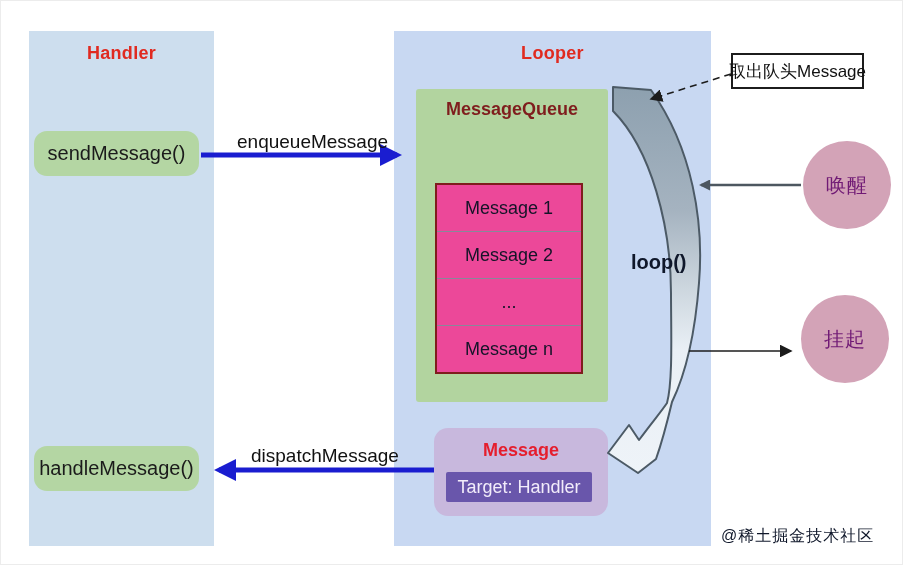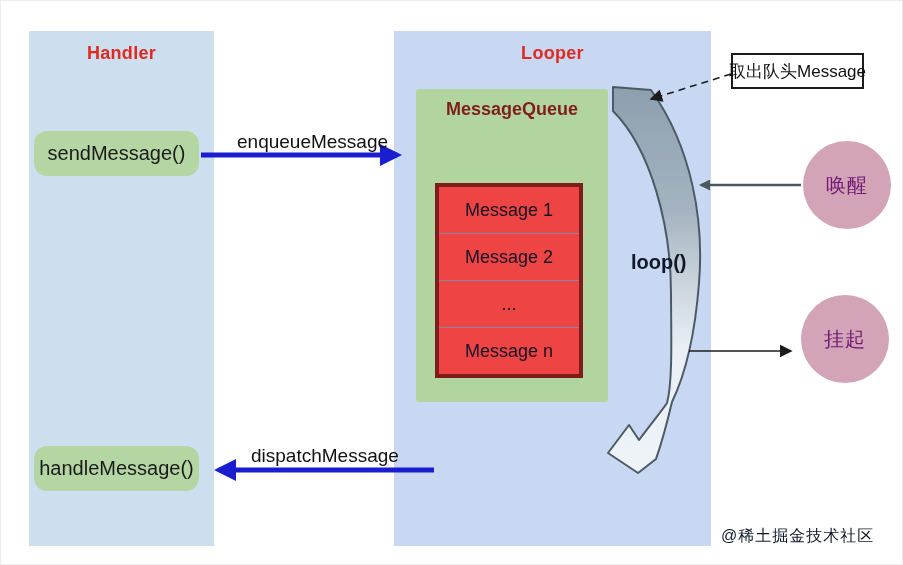--- a/index.html
+++ b/index.html
@@ -20,21 +20,21 @@
   .green-box{
     background:#b4d6a3;color:#1b1b1b;font-size:20px;
     display:flex;align-items:center;justify-content:center;border-radius:13px;
   }
   .queue-box{background:#b2d49f;border-radius:3px;}
   .queue-title{
     position:absolute;top:10px;left:0;right:0;text-align:center;
     font-weight:bold;font-size:18px;color:#7f1d1d;
   }
   
-  .msg-list{border:4px solid #7f1d1d;background:#ef4444;}
+  .msg-list{border:2px solid #7f1d1d;background:#ec4899;}
   .msg-row{
     height:46px;border-bottom:1px solid #88889a;color:#141428;font-size:18px;
     display:flex;align-items:center;justify-content:center;
   }
   .msg-row:last-child{border-bottom:none;}
   
   .msg-card{background:#c8b8dd;border-radius:14px;}
   .msg-card-title{
     position:absolute;top:12px;left:0;right:0;text-align:center;
     font-weight:bold;font-size:18px;color:#e51e2d;
@@ -81,20 +81,24 @@
     <div class="queue-title">MessageQueue</div>
   </div>
 
   <div class="abs msg-list" style="left:434px;top:182px;width:148px;">
     <div class="msg-row">Message 1</div>
     <div class="msg-row">Message 2</div>
     <div class="msg-row">...</div>
     <div class="msg-row">Message n</div>
   </div>
 
+  <div class="abs msg-card" style="left:433px;top:427px;width:174px;height:88px;">
+    <div class="msg-card-title">Message</div>
+    <div class="target-box">Target: Handler</div>
+  </div>
 
   <svg width="903" height="565" viewBox="0 0 903 565">
     <defs>
       <marker id="blueHead" markerWidth="5" markerHeight="4.4" refX="3.4" refY="2.2" orient="auto" markerUnits="strokeWidth">
         <path d="M0,0 L4.4,2.2 L0,4.4 Z" fill="#1a1dd0"></path>
       </marker>
       <marker id="darkHead" markerWidth="5" markerHeight="4.4" refX="3.6" refY="2.2" orient="auto" markerUnits="strokeWidth">
         <path d="M0,0 L4.4,2.2 L0,4.4 Z" fill="#4d5760"></path>
       </marker>
       <marker id="blackHead" markerWidth="9" markerHeight="8" refX="7" refY="4" orient="auto" markerUnits="strokeWidth">

